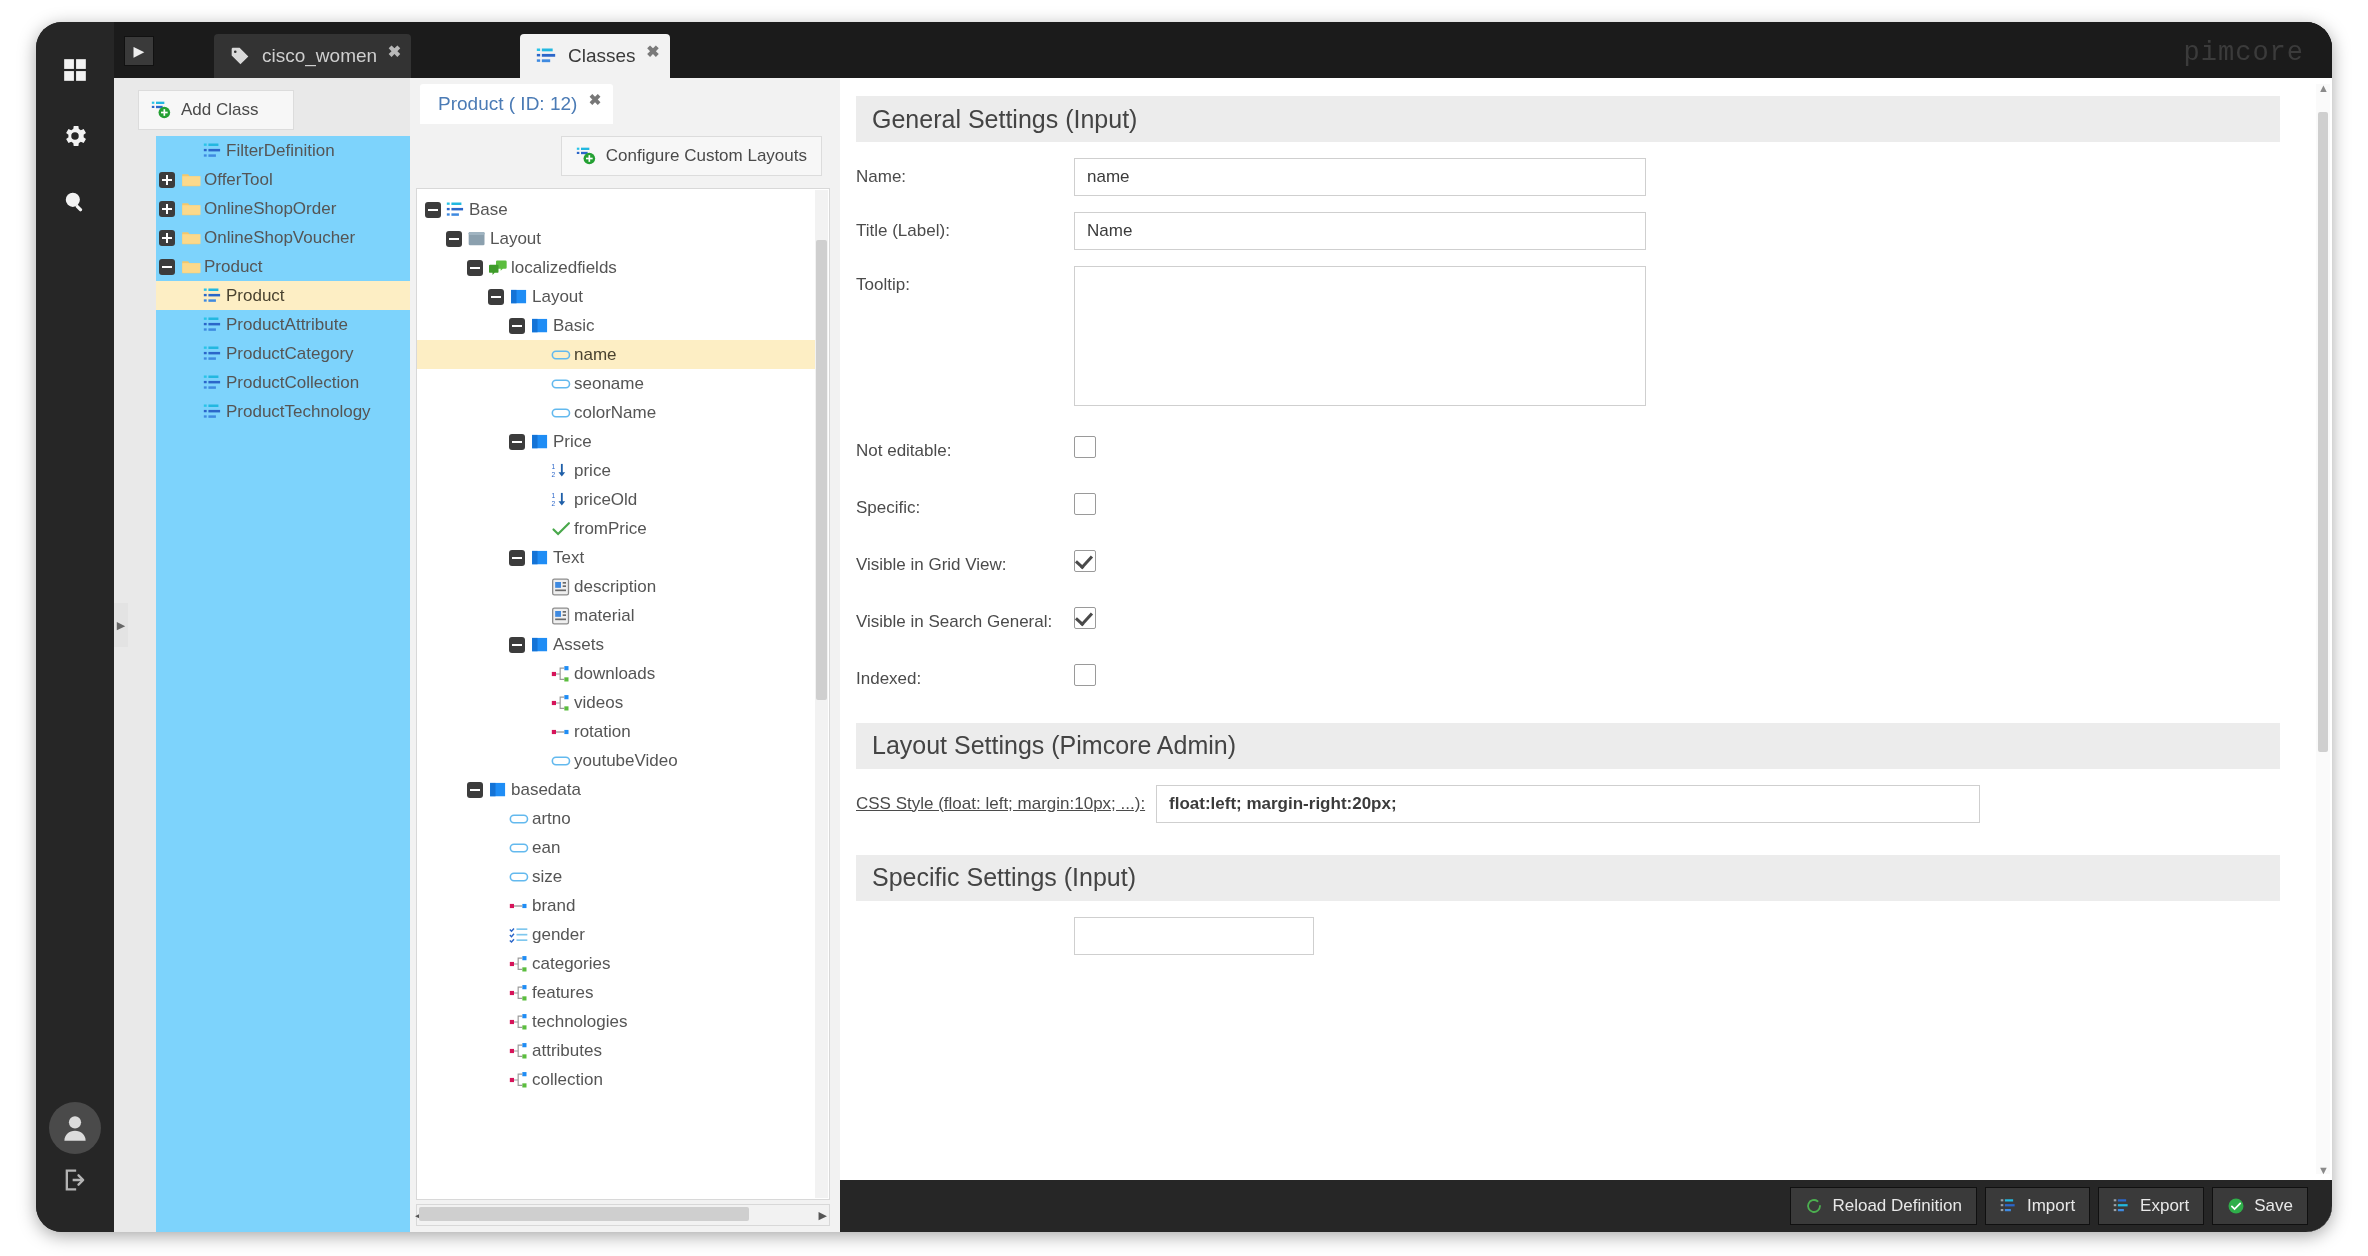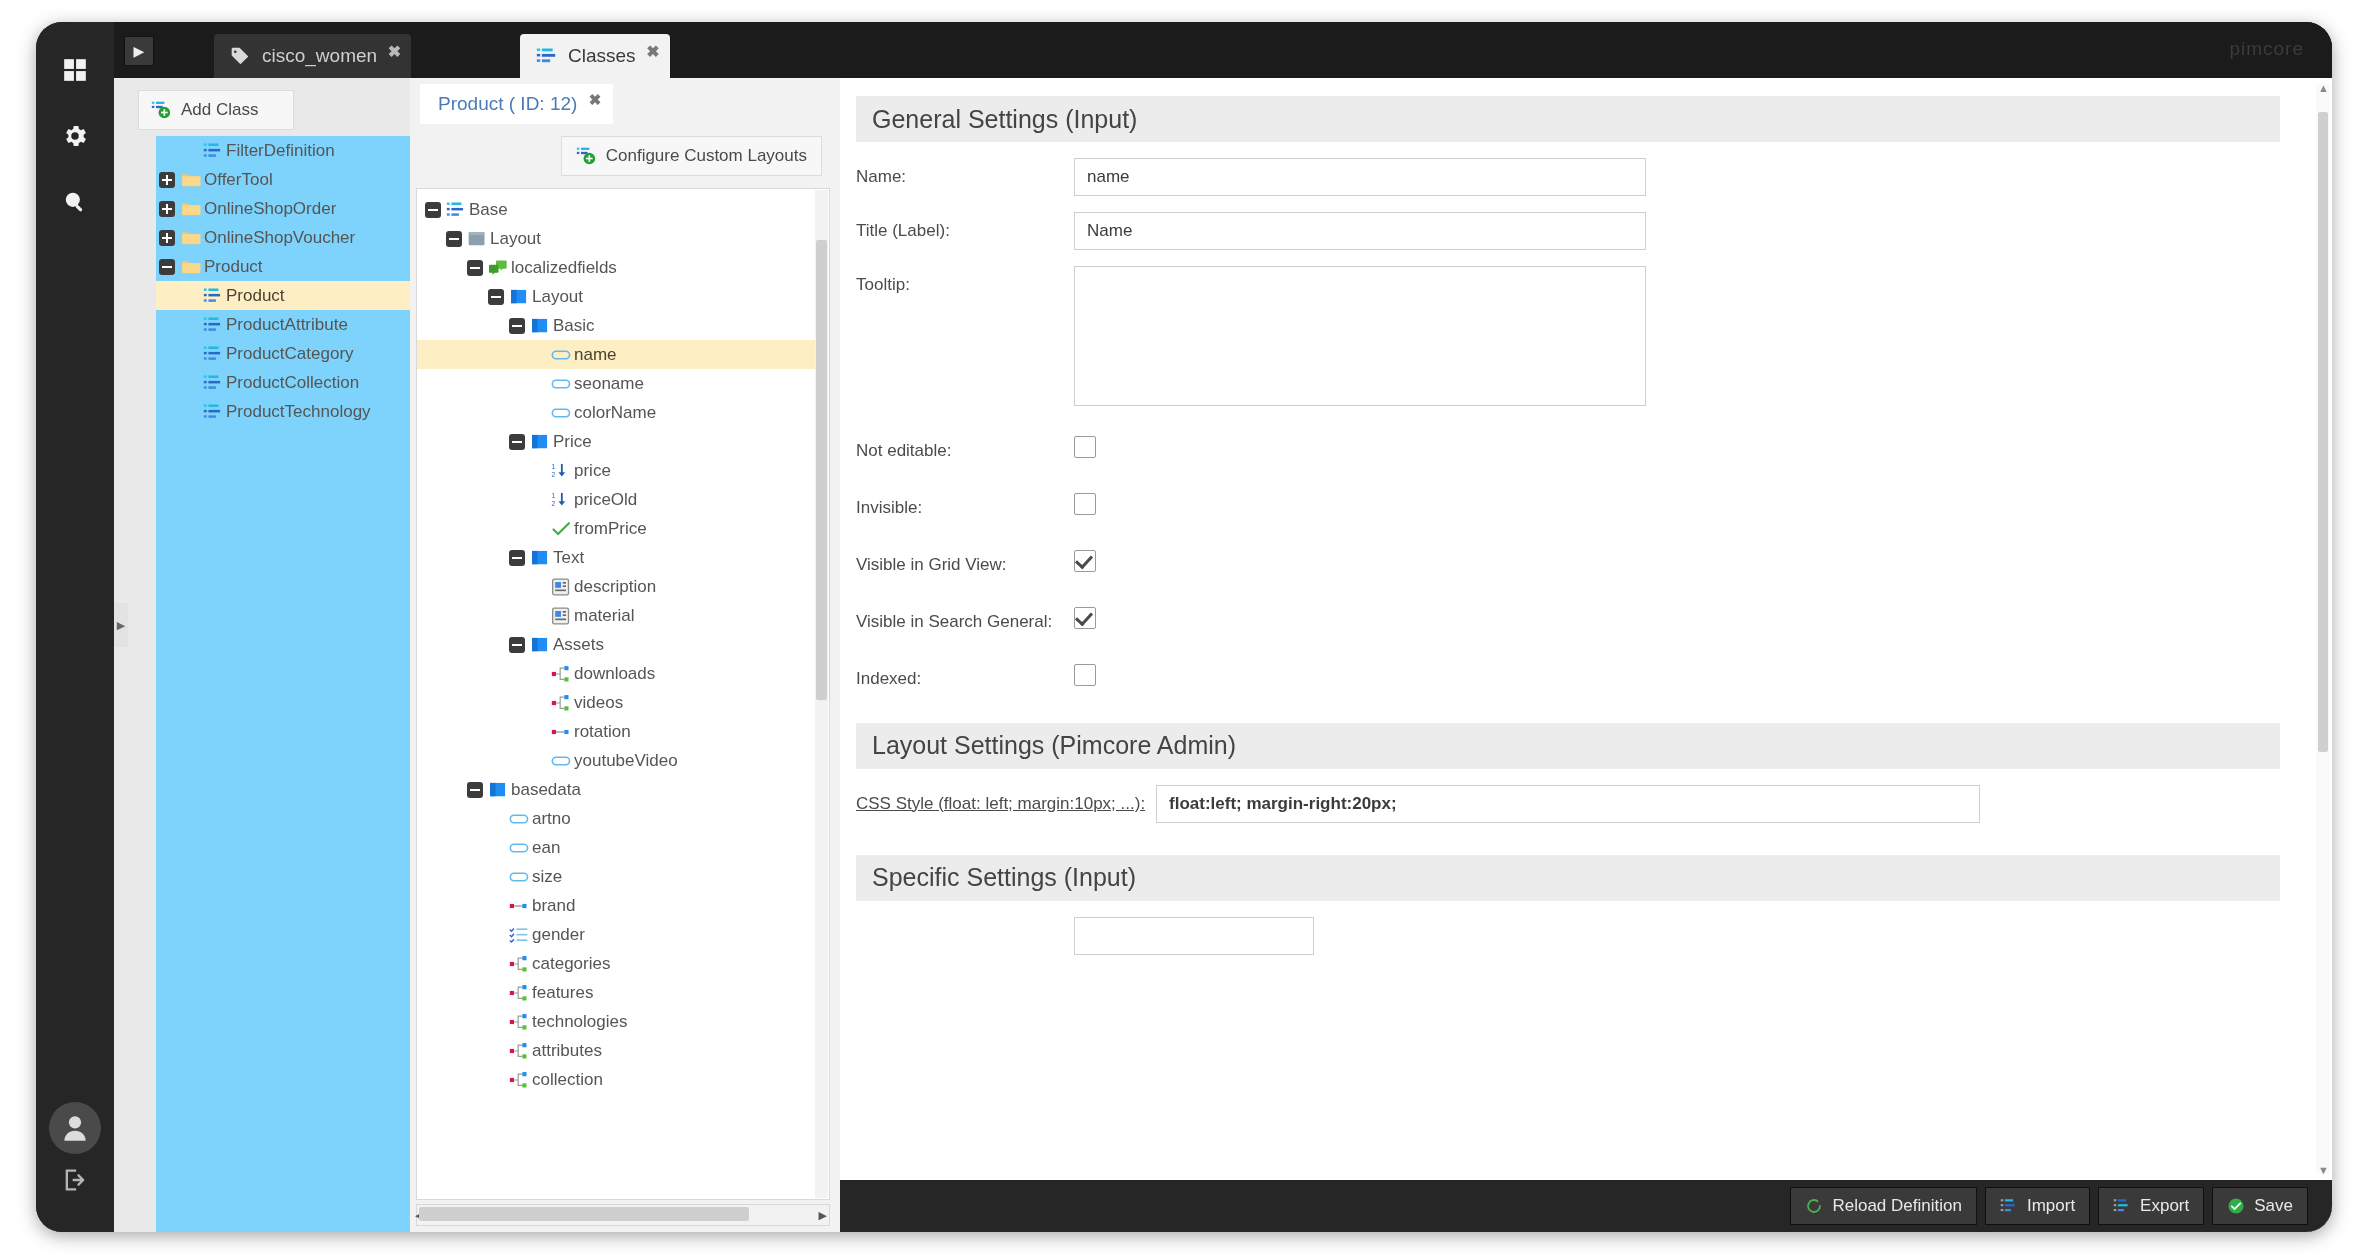--- a/index.html
+++ b/index.html
@@ -79,23 +79,23 @@
   }
   .tab.active { background: #f2f2f2; color: #3a3a3a; }
   .tab .tab-ic { margin-right: 12px; display:flex; align-items:center; }
   .tab .tab-x {
     position: absolute; right: 10px; top: 8px;
     font-size: 16px; font-weight: bold; color: #b9b9b9;
   }
   .tab.active .tab-x { color: #7a7a7a; }
   .pimcore-logo {
     position: absolute; right: 28px; top: 16px;
-    font-size: 19px; color: #3b3b3b;
+    font-size: 27px; color: #3b3b3b;
     letter-spacing: 1px;
-    font-family: Liberation Sans, sans-serif;
+    font-family: Liberation Mono, monospace;
   }
 
   
   .content {
     position: absolute; left: 0; top: 56px; right: 0; bottom: 0;
     background: #f2f2f2;
   }
   
   .classes-panel {
     position: absolute; left: 0; top: 0;
@@ -1001,21 +1001,21 @@
             <div class="flabel">Tooltip:</div>
             <textarea class="ftextarea" style=""></textarea>
           </div>
 
           <div id="checkbox-rows">
               <div class="cbrow">
                 <div class="flabel">Not editable:</div>
                 <div class="cb"></div>
               </div>
               <div class="cbrow">
-                <div class="flabel">Invisible:</div>
+                <div class="flabel">Specific:</div>
                 <div class="cb"></div>
               </div>
               <div class="cbrow">
                 <div class="flabel">Visible in Grid View:</div>
                 <div class="cb checked"></div>
               </div>
               <div class="cbrow">
                 <div class="flabel">Visible in Search General:</div>
                 <div class="cb checked"></div>
               </div>

